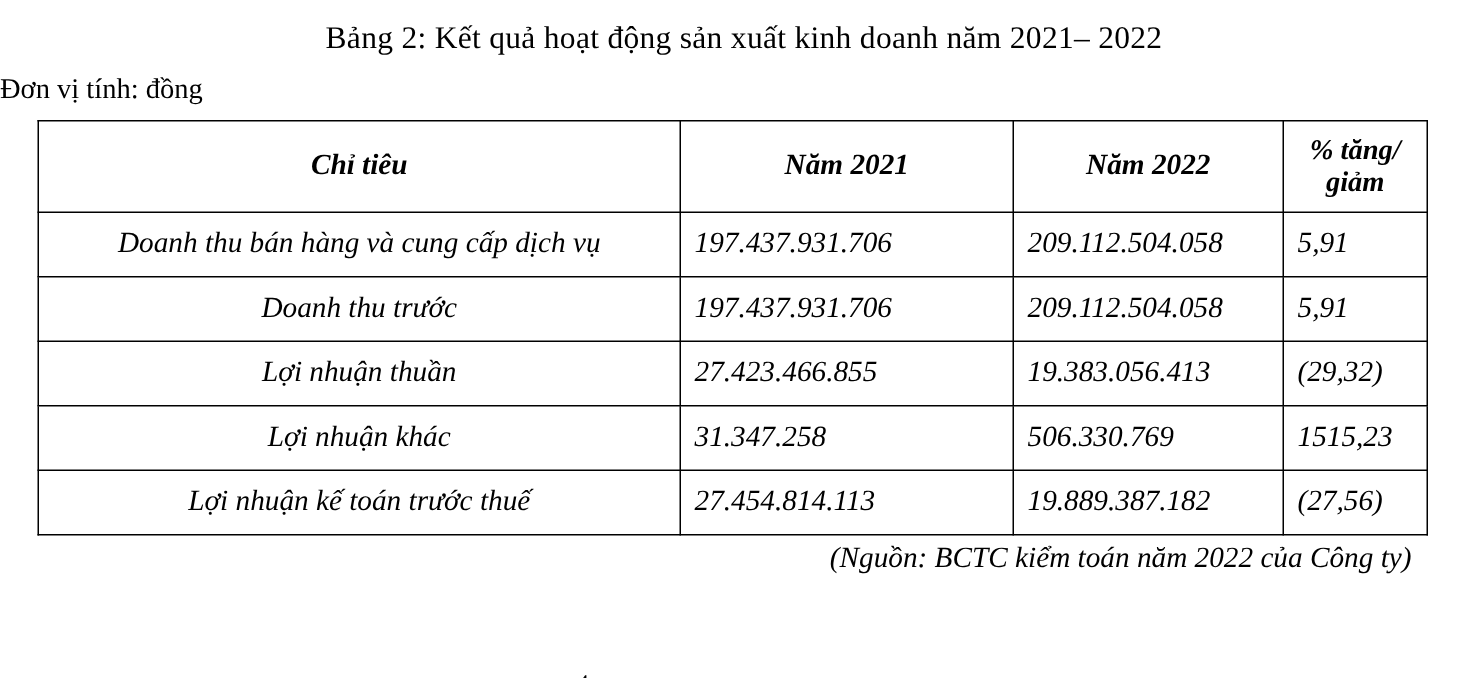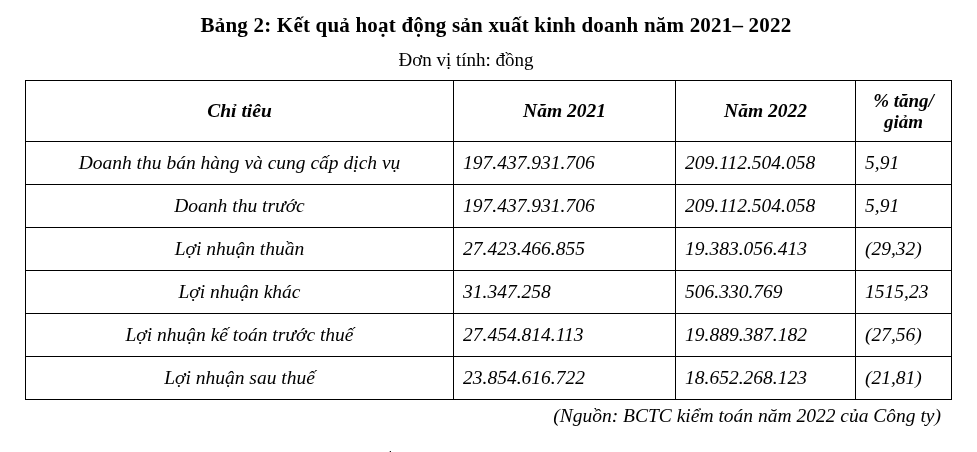--- a/index.html
+++ b/index.html
@@ -16,28 +16,28 @@
     overflow: hidden;
   }
   .page {
     position: relative;
     width: 977px;
     height: 452px;
     box-sizing: border-box;
   }
   .table-title {
     text-align: center;
-    font-weight: bold;
+    font-weight: normal;
     font-size: 21px;
     letter-spacing: 0.2px;
     margin: 13px 0 0 15px;
     padding: 0 40px;
   }
   .unit-line {
-    text-align: center;
+    text-align: left;
     font-size: 19px;
     margin: 11px 0 0 0;
     padding-right: 45px;
   }
   table.data {
     border-collapse: collapse;
     margin: 9px auto 0 auto;
     width: 926px;
     table-layout: fixed;
     font-style: italic;
@@ -135,25 +135,19 @@
         <td class="num">31.347.258</td>
         <td class="num">506.330.769</td>
         <td class="num">1515,23</td>
       </tr>
       <tr>
         <td class="label">Lợi nhuận kế toán trước thuế</td>
         <td class="num">27.454.814.113</td>
         <td class="num">19.889.387.182</td>
         <td class="num">(27,56)</td>
       </tr>
-      <tr>
-        <td class="label">Lợi nhuận sau thuế</td>
-        <td class="num">23.854.616.722</td>
-        <td class="num">18.652.268.123</td>
-        <td class="num">(21,81)</td>
-      </tr>
     </tbody>
   </table>
 
   <div class="source-line">(Nguồn: BCTC kiểm toán năm 2022 của Công ty)</div>
 
   <div class="tick">4</div>
 </div>
 
 </body></html>

